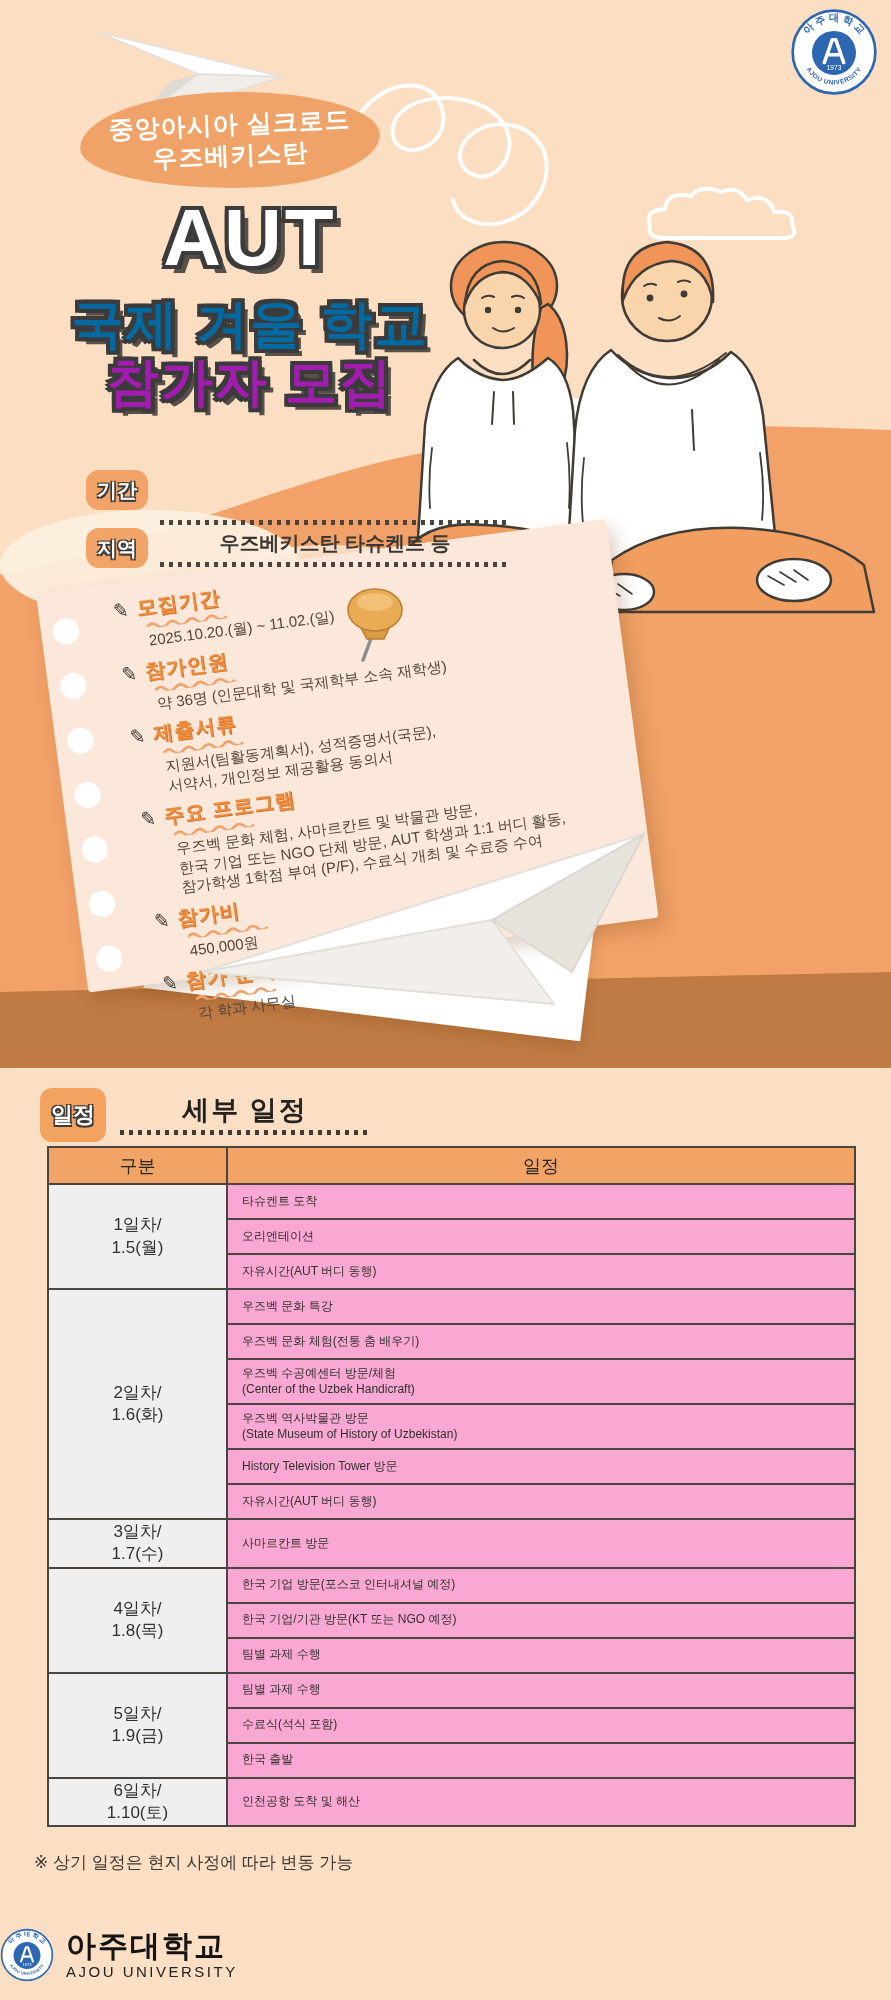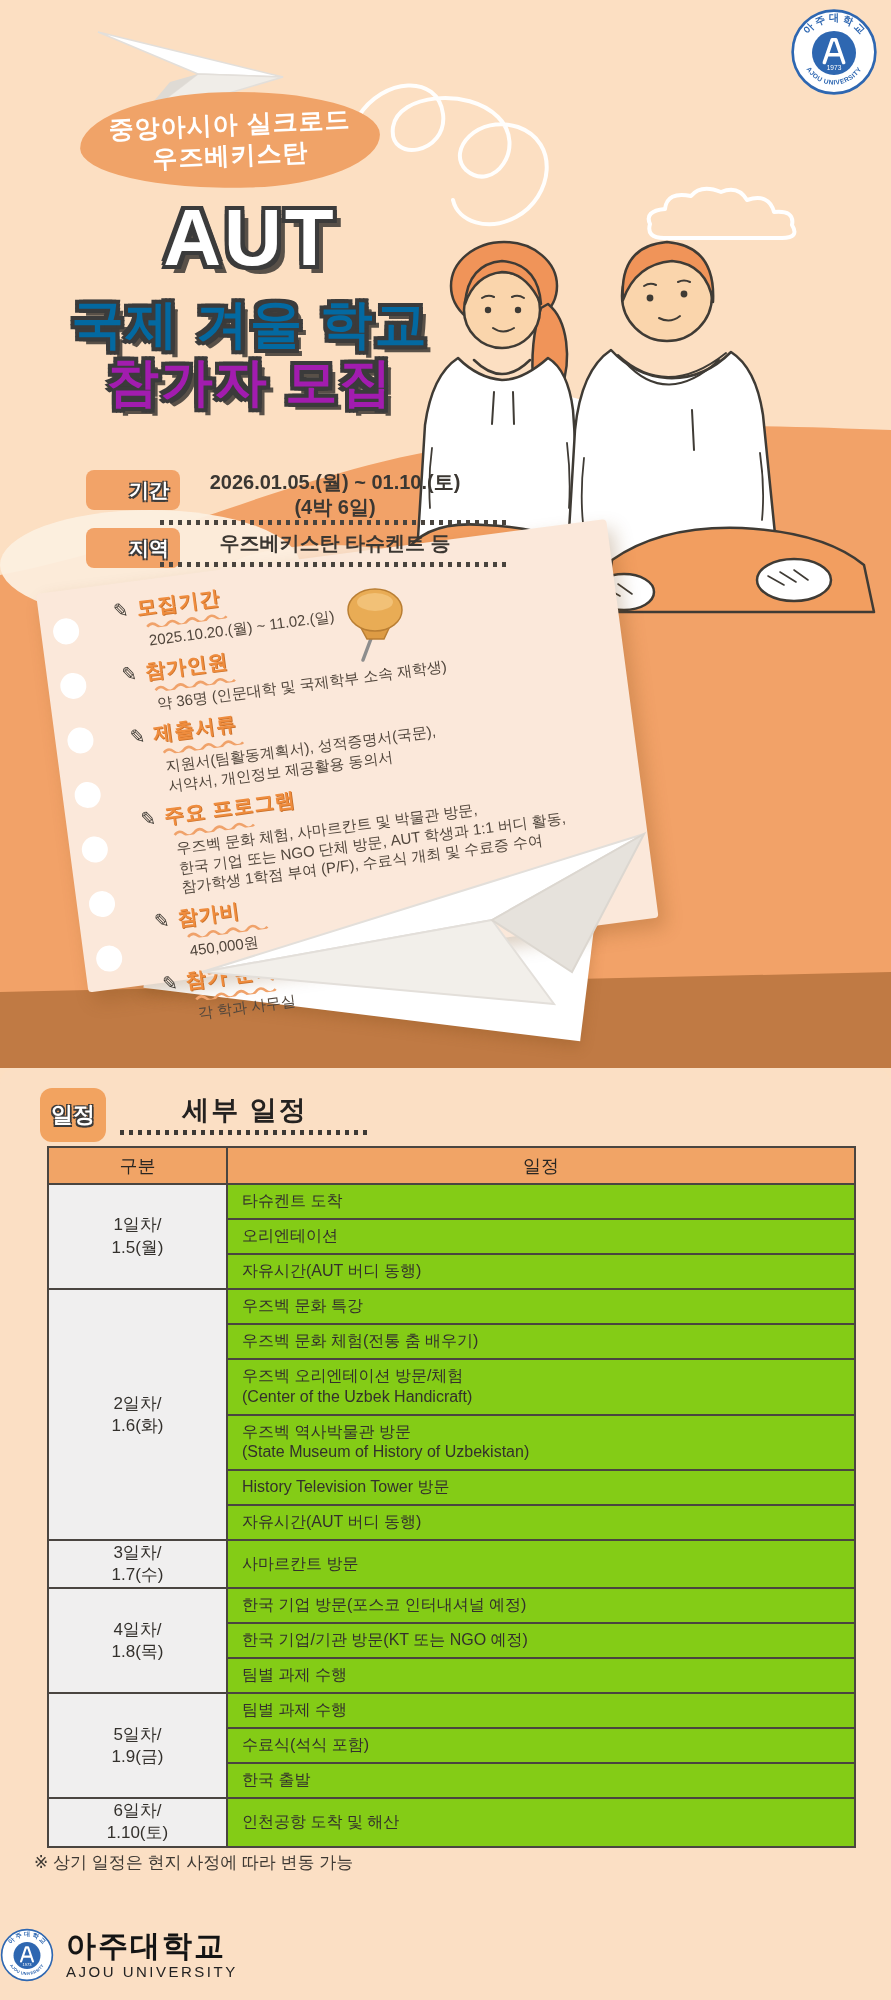--- a/index.html
+++ b/index.html
@@ -32,25 +32,24 @@
       -4px 0 0 #3B3B3B,4px 0 0 #3B3B3B,0 -4px 0 #3B3B3B,0 4px 0 #3B3B3B,8px 8px 0 rgba(59,55,50,.85);}
   .title-mid{top:290px;font-size:52px;color:#0369a1;letter-spacing:2px;
     text-shadow:-4px -4px 0 #3B3B3B,4px -4px 0 #3B3B3B,-4px 4px 0 #3B3B3B,4px 4px 0 #3B3B3B,
       -4px 0 0 #3B3B3B,4px 0 0 #3B3B3B,0 -4px 0 #3B3B3B,0 4px 0 #3B3B3B,7px 7px 0 rgba(59,55,50,.85);}
   .title-bottom{top:348px;font-size:52px;color:#a21caf;letter-spacing:2px;
     text-shadow:-4px -4px 0 #3B3B3B,4px -4px 0 #3B3B3B,-4px 4px 0 #3B3B3B,4px 4px 0 #3B3B3B,
       -4px 0 0 #3B3B3B,4px 0 0 #3B3B3B,0 -4px 0 #3B3B3B,0 4px 0 #3B3B3B,7px 7px 0 rgba(59,55,50,.85);}
 
   .info-row{position:absolute;z-index:5;}
   .pill{
-    background:#F2A368;border-radius:8px;width:62px;height:40px;
+    background:#F2A368;border-radius:13px;width:62px;height:40px;
     display:flex;align-items:center;justify-content:center;
     color:#fff;font-weight:bold;font-size:20px;
     text-shadow:-1.5px -1.5px 0 #3B3B3B,1.5px -1.5px 0 #3B3B3B,-1.5px 1.5px 0 #3B3B3B,1.5px 1.5px 0 #3B3B3B;
-    padding-left:32px;
   }
   .info-value{position:absolute;left:155px;top:470px;width:360px;text-align:center;z-index:5;
     color:#3B3732;font-weight:bold;font-size:20px;line-height:1.25;}
   .info-value2{position:absolute;left:155px;top:530px;width:360px;text-align:center;z-index:5;
     color:#3B3732;font-weight:bold;font-size:20px;}
   .dotted{position:absolute;height:5px;z-index:5;
     background-image:repeating-linear-gradient(90deg,#49443E 0 4px,transparent 4px 9px);}
 
   
   .back-sheet{position:absolute;left:150px;top:880px;width:440px;height:135px;background:#fff;
@@ -102,21 +101,21 @@
   table.schedule th{
     background:#F1A466;color:#2A2622;font-size:18px;font-weight:normal;
     height:33px;text-align:center;
   }
   th.col-day{width:175px;}
   td.day-cell{
     background:#F0EFEF;text-align:center;color:#33302C;font-size:17px;
     white-space:pre-line;line-height:1.3;
   }
   td.item-cell{
-    background:#84cc16;color:#33302C;font-size:16px;line-height:1.3;
+    background:#f9a8d4;color:#33302C;font-size:12px;line-height:1.3;
     padding:6px 14px;white-space:pre-line;height:21px;
   }
   .footnote{position:absolute;left:34px;top:738px;font-size:17px;color:#3E3933;margin-top:45px;}
   .footer-logo{
     position:absolute;left:0;top:860px;width:891px;
     display:flex;align-items:center;gap:12px;
   }
   .footer-kor{font-size:30px;font-weight:800;color:#141414;letter-spacing:2px;line-height:1;}
   .footer-eng{font-size:15px;color:#222;letter-spacing:2.5px;line-height:1;margin-top:3px;}
 </style>
@@ -223,24 +222,20 @@
     </g>
     <g stroke="#3F3B35" stroke-width="2" fill="none" stroke-linecap="round">
       <path d="M120,90 Q126,86 132,89 M150,89 Q156,86 162,90"></path>
       <path d="M131,120 Q141,127 152,120"></path>
       <path d="M282,78 Q288,74 294,77 M316,74 Q322,71 328,74"></path>
       <path d="M297,110 Q308,116 318,108"></path>
     </g>
   </svg>
 
   <div class="info-row pill" style="left:86px;top:470px;">기간</div>
-  <div class="info-value">
-    <div>2026.01.05.(월) ~ 01.10.(토)</div>
-    <div>(4박 6일)</div>
-  </div>
   <div class="dotted" style="left:160px;top:520px;width:350px;"></div>
   <div class="info-row pill" style="left:86px;top:528px;">지역</div>
   <div class="info-value2">우즈베키스탄 타슈켄트 등</div>
   <div class="dotted" style="left:160px;top:562px;width:350px;"></div>
 
   <div class="back-sheet"></div>
 
   <div class="note-paper">
     <div class="hole" style="top:28px;"></div>
       <div class="hole" style="top:83px;"></div>
@@ -368,21 +363,21 @@
         </tr>
         <tr>
           <td class="day-cell" rowspan="6">2일차/
 1.6(화)</td>
           <td class="item-cell">우즈벡 문화 특강</td>
         </tr>
         <tr>
           <td class="item-cell">우즈벡 문화 체험(전통 춤 배우기)</td>
         </tr>
         <tr>
-          <td class="item-cell">우즈벡 오리엔테이션 방문/체험
+          <td class="item-cell">우즈벡 수공예센터 방문/체험
 (Center of the Uzbek Handicraft)</td>
         </tr>
         <tr>
           <td class="item-cell">우즈벡 역사박물관 방문
 (State Museum of History of Uzbekistan)</td>
         </tr>
         <tr>
           <td class="item-cell">History Television Tower 방문</td>
         </tr>
         <tr>

